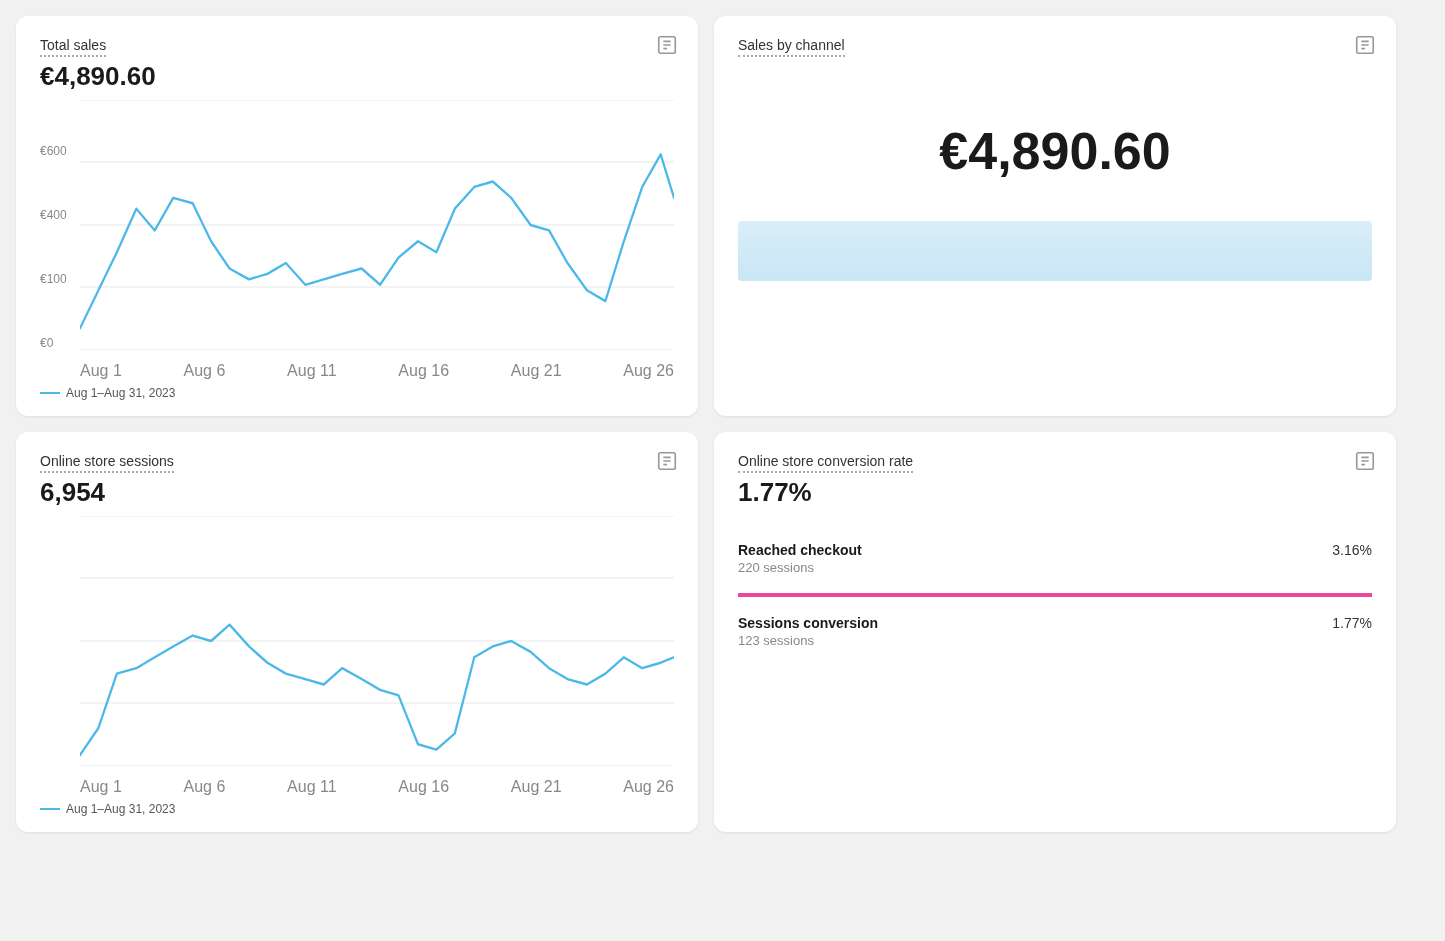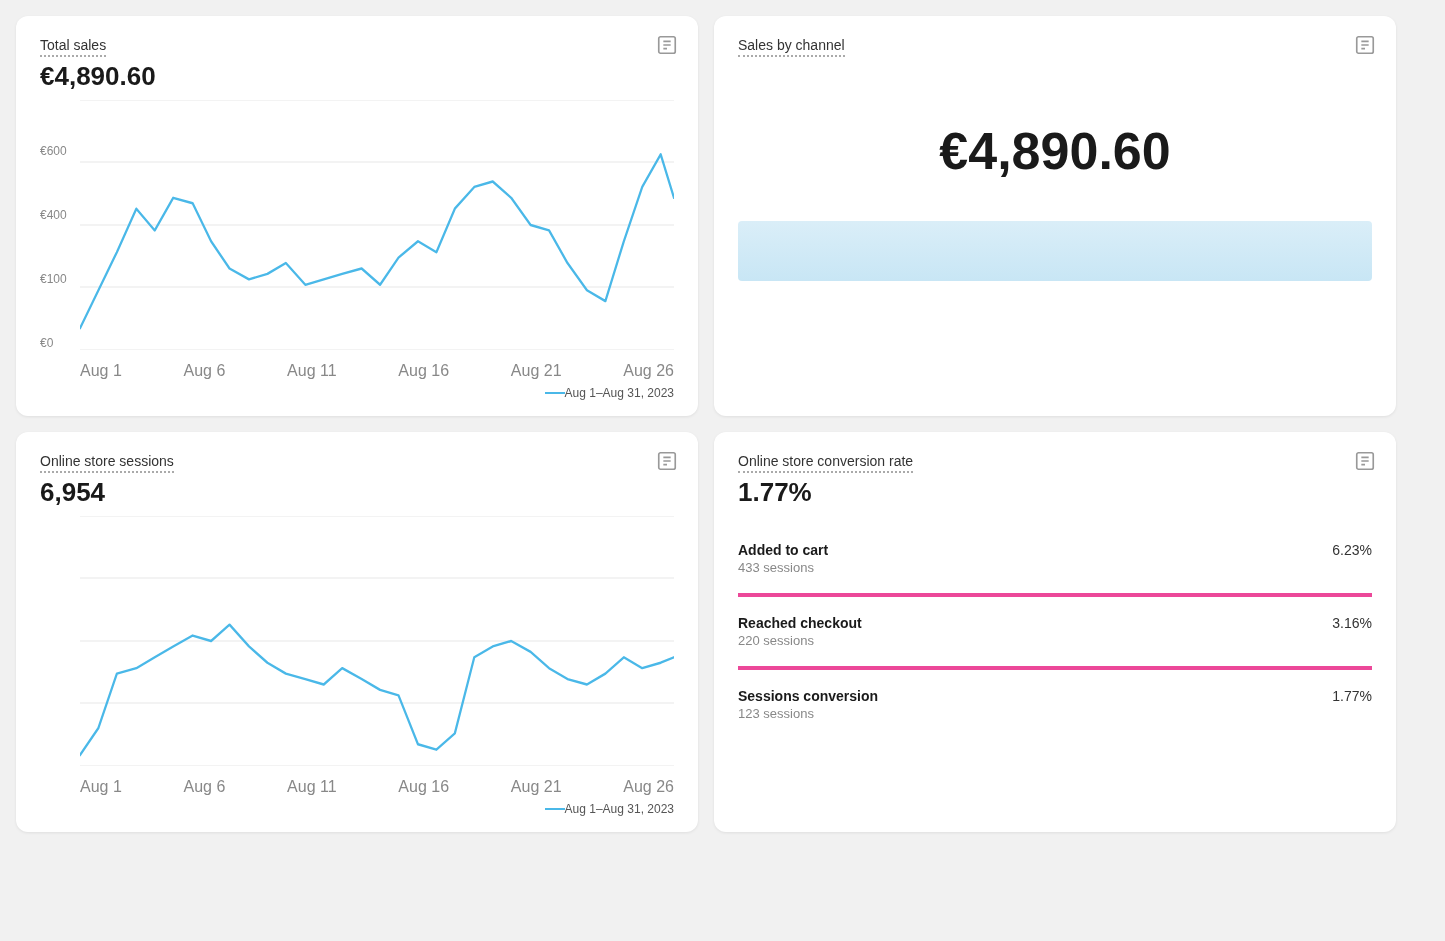--- a/index.html
+++ b/index.html
@@ -79,25 +79,26 @@
     }
     .chart-area {
       position: absolute;
       left: 40px;
       top: 0;
       right: 0;
       bottom: 30px;
     }
     .chart-legend {
       display: flex;
-      justify-content: flex-end;
+      justify-content: flex-start;
       align-items: center;
       margin-top: 6px;
       font-size: 12px;
       color: #555;
+      gap: 6px;
     }
     .legend-line {
       display: inline-block;
       width: 20px;
       height: 2px;
       background: #4ab8e8;
       vertical-align: middle;
     }
     
     .channel-value {
@@ -329,27 +330,20 @@
     <div class="card-value">1.77%</div>
     <div class="report-icon">
       <svg viewBox="0 0 24 24" fill="none" stroke="currentColor" stroke-width="1.8">
         <rect x="3" y="3" width="18" height="18" rx="2"></rect>
         <line x1="8" y1="8" x2="16" y2="8"></line>
         <line x1="8" y1="12" x2="16" y2="12"></line>
         <line x1="8" y1="16" x2="12" y2="16"></line>
       </svg>
     </div>
     <div id="conversion-rows-container">
-    <div class="conversion-row">
-      <div>
-        <div class="conversion-row-label">Added to cart</div>
-        <div class="conversion-row-sub">433 sessions</div>
-      </div>
-      <div class="conversion-row-pct">6.23%</div>
-    </div>
         <div class="conversion-row">
       <div>
         <div class="conversion-row-label">Reached checkout</div>
         <div class="conversion-row-sub">220 sessions</div>
       </div>
       <div class="conversion-row-pct">3.16%</div>
     </div>
         <div class="conversion-row">
       <div>
         <div class="conversion-row-label">Sessions conversion</div>

